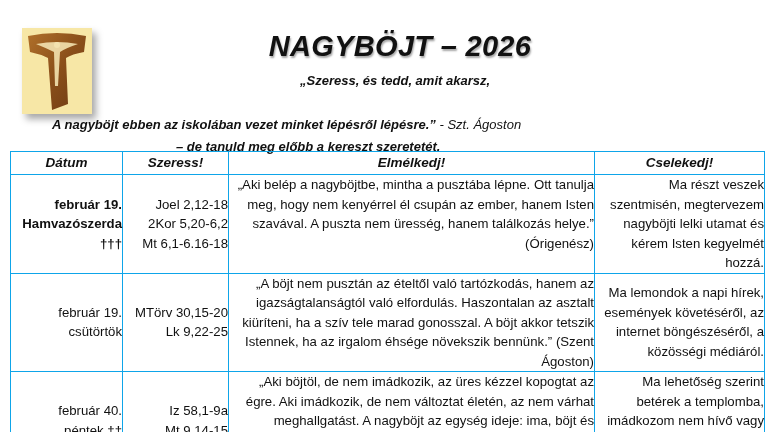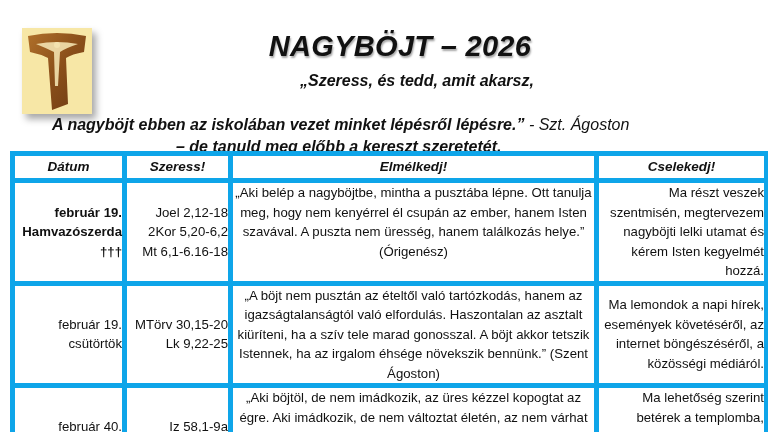--- a/index.html
+++ b/index.html
@@ -5,30 +5,30 @@
     html, body { margin:0; padding:0; background:#ffffff; }
     body { width:768px; height:432px; overflow:hidden; position:relative;
            font-family:"Liberation Sans", "DejaVu Sans", sans-serif; color:#111; }
     .logo { position:absolute; left:22px; top:28px; width:70px; height:86px;
             background:#f7e7a6; box-shadow:4px 5px 7px rgba(0,0,0,0.35); }
     .logo svg { width:100%; height:100%; display:block; }
     .title { position:absolute; left:0; width:752px; top:30px; text-align:center;
              font-weight:bold; font-style:italic; font-size:29px; letter-spacing:0.3px;
              text-shadow:1px 2px 2px rgba(0,0,0,0.35); }
     .title span { display:inline-block; transform:translateX(24px); }
-    .quote { position:absolute; font-style:italic; font-weight:bold; font-size:16px; line-height:22px; white-space:nowrap; }
+    .quote { position:absolute; font-style:italic; font-weight:bold; font-size:13px; line-height:22px; white-space:nowrap; }
     .q1 { left:300px; top:70px; }
     .q2 { left:176px; top:92px;margin-top:44px; }
     .q3 { left:52px; top:114px; }
     .q3 .author { font-weight:normal; }
     table.cal { position:absolute; left:10px; top:151px; width:754px; border-collapse:collapse; table-layout:fixed; }
-    table.cal th, table.cal td { border:5px solid #0ea5e9; padding:0; font-size:13.2px; line-height:19.5px; }
+    table.cal th, table.cal td { border:1px solid #0ea5e9; padding:0; font-size:13.2px; line-height:19.5px; }
     table.cal th { font-style:italic; font-weight:bold; height:22px; text-align:center; font-size:13.5px; }
     td.date, td.read, td.act { text-align:right; vertical-align:middle; }
-    td.reflect { text-align:center; padding:2px 4px; vertical-align:top;margin-top:28px; }
+    td.reflect { text-align:right; padding:2px 4px; vertical-align:top;margin-top:28px; }
     td.reflect .src { }
     tr.body-row { height:84px; }
     .bold { font-weight:bold; }
     .line { display:block; }
   </style>
 </head>
 <body>
 
 <div class="logo">
   <svg viewBox="0 0 70 86">

